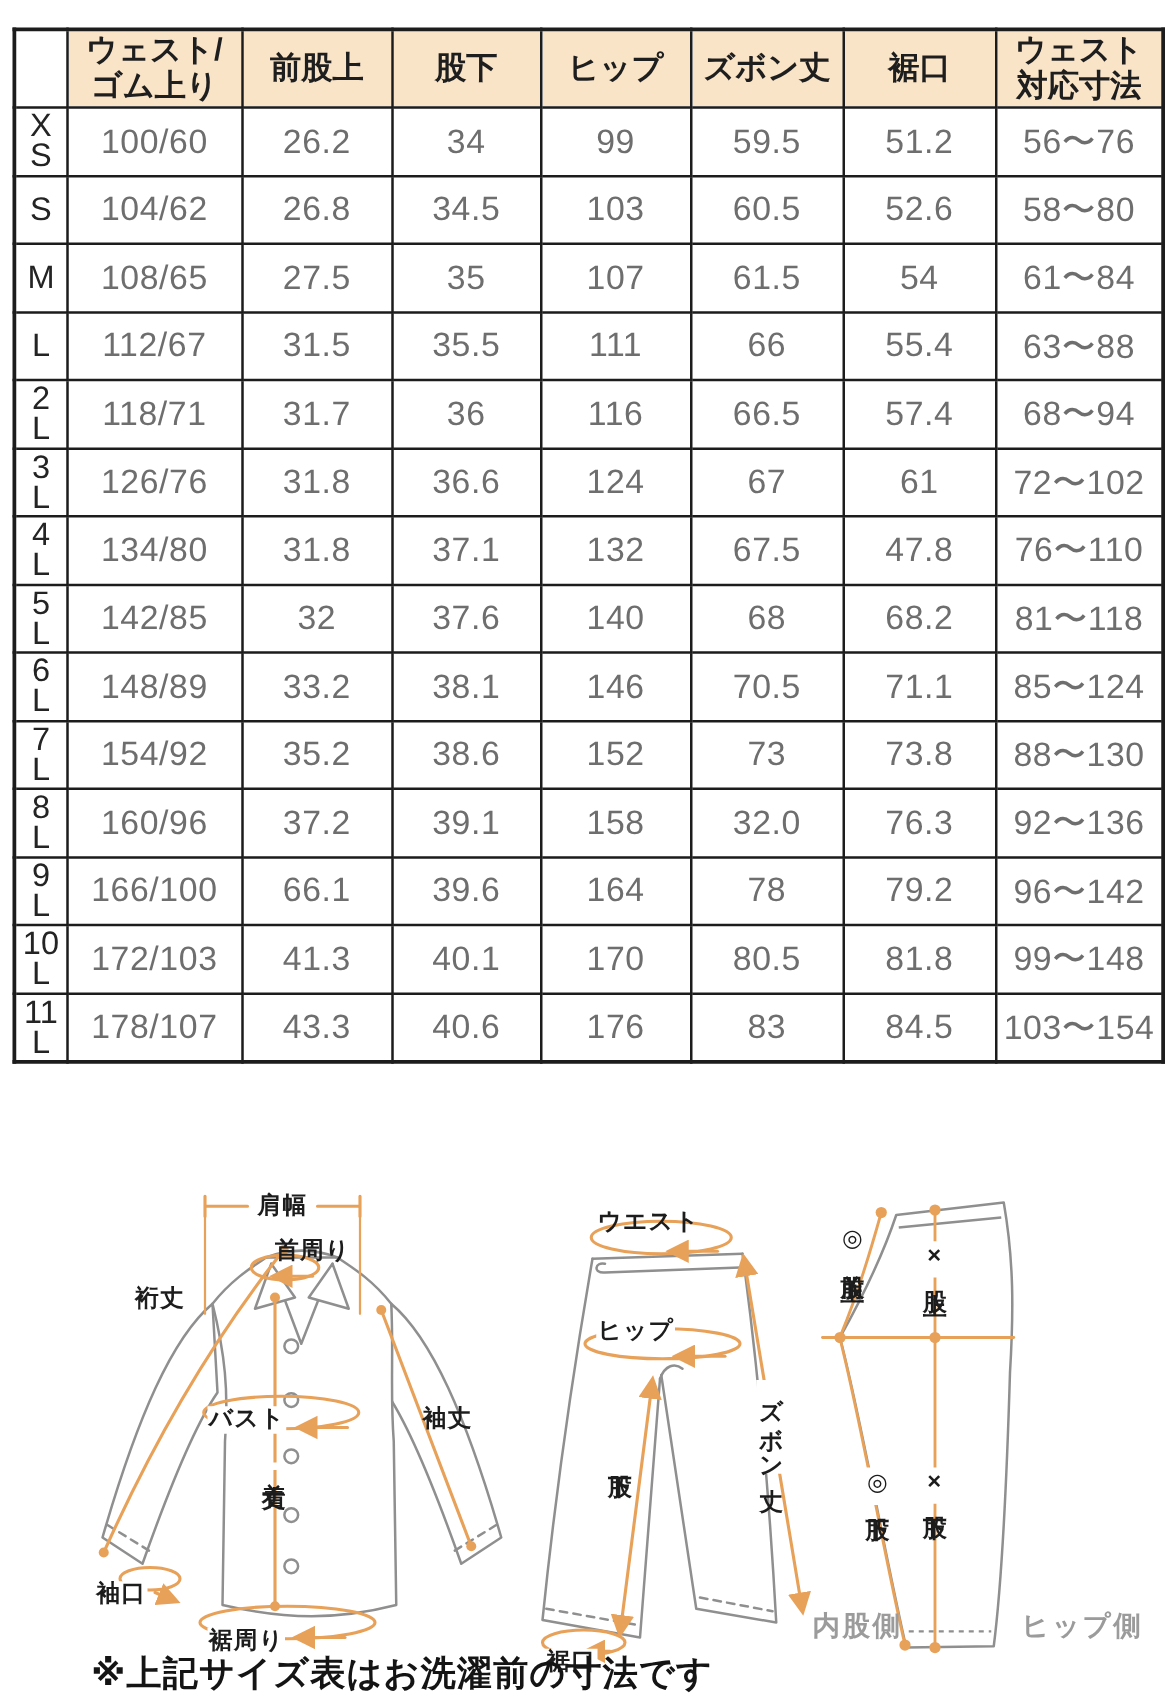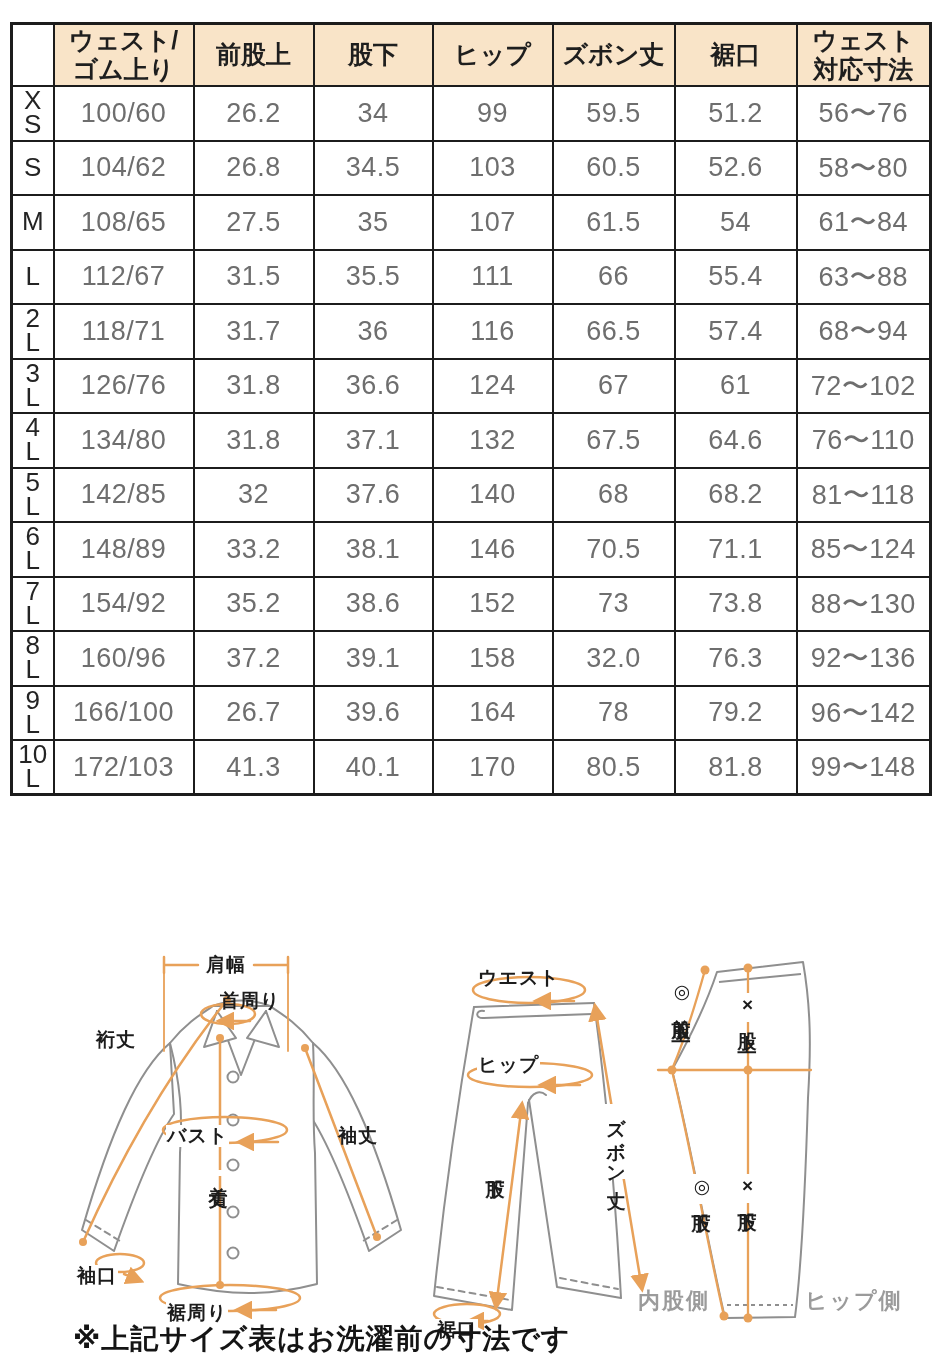--- a/index.html
+++ b/index.html
@@ -19,21 +19,21 @@
   .size-table tbody td{font-size:27px;font-weight:400;color:#6e6e6e;background:#fff;
               letter-spacing:0.5px;}
   
   .diagram{position:absolute;}
   .diagram svg{position:absolute;left:0;top:0;}
   .dlabel{position:absolute;font-size:19px;font-weight:700;color:#1c1c1c;line-height:1.05;
           white-space:nowrap;letter-spacing:1px;}
   .vtext{writing-mode:vertical-rl;text-orientation:upright;letter-spacing:2px;}
   .wbg{background:#fff;padding:1px 1px;}
   .gray-label{position:absolute;font-size:22px;font-weight:700;color:#9b9b9b;
-          letter-spacing:2px;white-space:nowrap;}
+          letter-spacing:2px;white-space:nowrap;margin-left:12px;}
   .note{position:absolute;left:73px;top:1320px;font-size:28px;font-weight:700;color:#141414;
         letter-spacing:1px;}
 </style>
 </head>
 <body>
 
 <div class="canvas">
 
   <table class="size-table">
     <colgroup>
@@ -133,21 +133,21 @@
         </tr>
 
         <tr>
           <th scope="row">4
 L</th>
           <td>134/80</td>
           <td>31.8</td>
           <td>37.1</td>
           <td>132</td>
           <td>67.5</td>
-          <td>64.6</td>
+          <td>47.8</td>
           <td>76〜110</td>
         </tr>
 
         <tr>
           <th scope="row">5
 L</th>
           <td>142/85</td>
           <td>32</td>
           <td>37.6</td>
           <td>140</td>
@@ -189,40 +189,51 @@
           <td>158</td>
           <td>32.0</td>
           <td>76.3</td>
           <td>92〜136</td>
         </tr>
 
         <tr>
           <th scope="row">9
 L</th>
           <td>166/100</td>
-          <td>26.7</td>
+          <td>66.1</td>
           <td>39.6</td>
           <td>164</td>
           <td>78</td>
           <td>79.2</td>
           <td>96〜142</td>
         </tr>
 
         <tr>
           <th scope="row">10
 L</th>
           <td>172/103</td>
           <td>41.3</td>
           <td>40.1</td>
           <td>170</td>
           <td>80.5</td>
           <td>81.8</td>
           <td>99〜148</td>
         </tr>
 
+        <tr>
+          <th scope="row">11
+L</th>
+          <td>178/107</td>
+          <td>43.3</td>
+          <td>40.6</td>
+          <td>176</td>
+          <td>83</td>
+          <td>84.5</td>
+          <td>103〜154</td>
+        </tr>
 
       </tbody>
   </table>
 
   <div class="diagram" style="left:20px;top:948px;width:450px;height:385px;">
     <svg width="450" height="385" viewBox="0 0 450 385">
       <defs>
         <marker id="ah1" viewBox="0 0 10 10" refX="8" refY="5" markerWidth="7.5" markerHeight="7.5" orient="auto-start-reverse">
           <path d="M0,0L10,5L0,10z" fill="#E8A159"></path>
         </marker>
@@ -261,21 +272,21 @@
         <circle cx="200" cy="90" r="4" fill="#E8A159" stroke="none"></circle>
         <circle cx="200" cy="337" r="4" fill="#E8A159" stroke="none"></circle>
         <ellipse cx="100" cy="315" rx="24" ry="9"></ellipse>
         <line x1="104" y1="326" x2="121" y2="333" marker-end="url(#ah1)"></line>
         <ellipse cx="210" cy="350" rx="70" ry="13"></ellipse>
         <line x1="256" y1="362" x2="217" y2="362" marker-end="url(#ah1)"></line>
       </g>
     </svg>
     <div class="dlabel" style="left:186px;top:7px">肩幅</div>
     <div class="dlabel" style="left:200px;top:43px">首周り</div>
-    <div class="dlabel" style="left:76px;top:82px">裄丈</div>
+    <div class="dlabel" style="left:88px;top:82px">裄丈</div>
     <div class="dlabel wbg" style="left:146px;top:177px">バスト</div>
     <div class="dlabel" style="left:318px;top:178px">袖丈</div>
     <div class="dlabel vtext wbg" style="left:187px;top:222px">着丈</div>
     <div class="dlabel wbg" style="left:56px;top:317px">袖口</div>
     <div class="dlabel wbg" style="left:146px;top:354px">裾周り</div>
   </div>
 
   <div class="diagram" style="left:424px;top:948px;width:290px;height:400px;">
     <svg width="290" height="400" viewBox="0 0 290 400">
       <defs>

